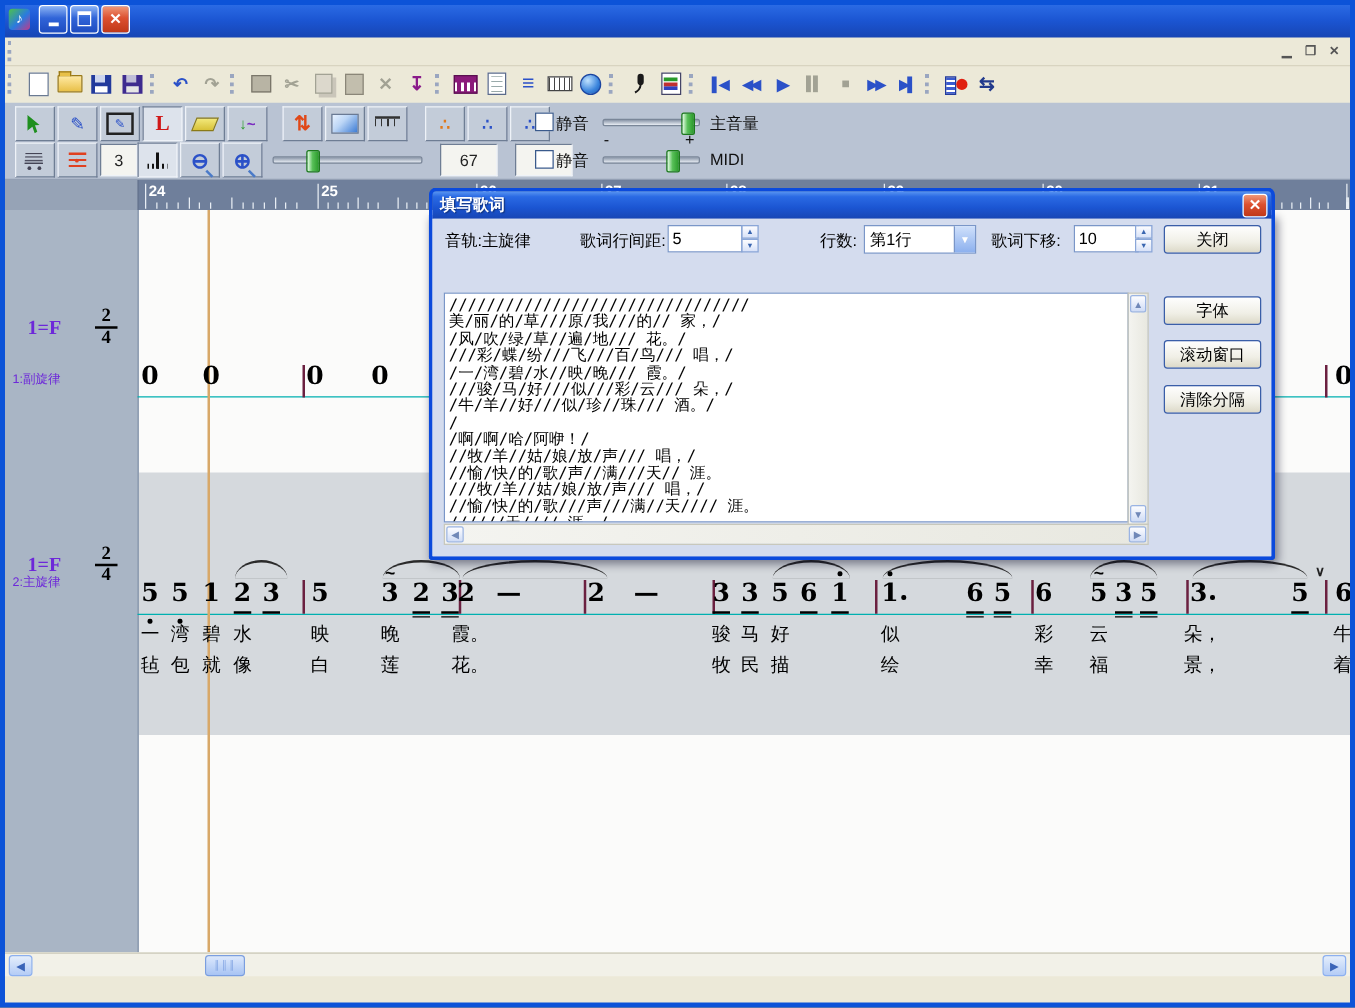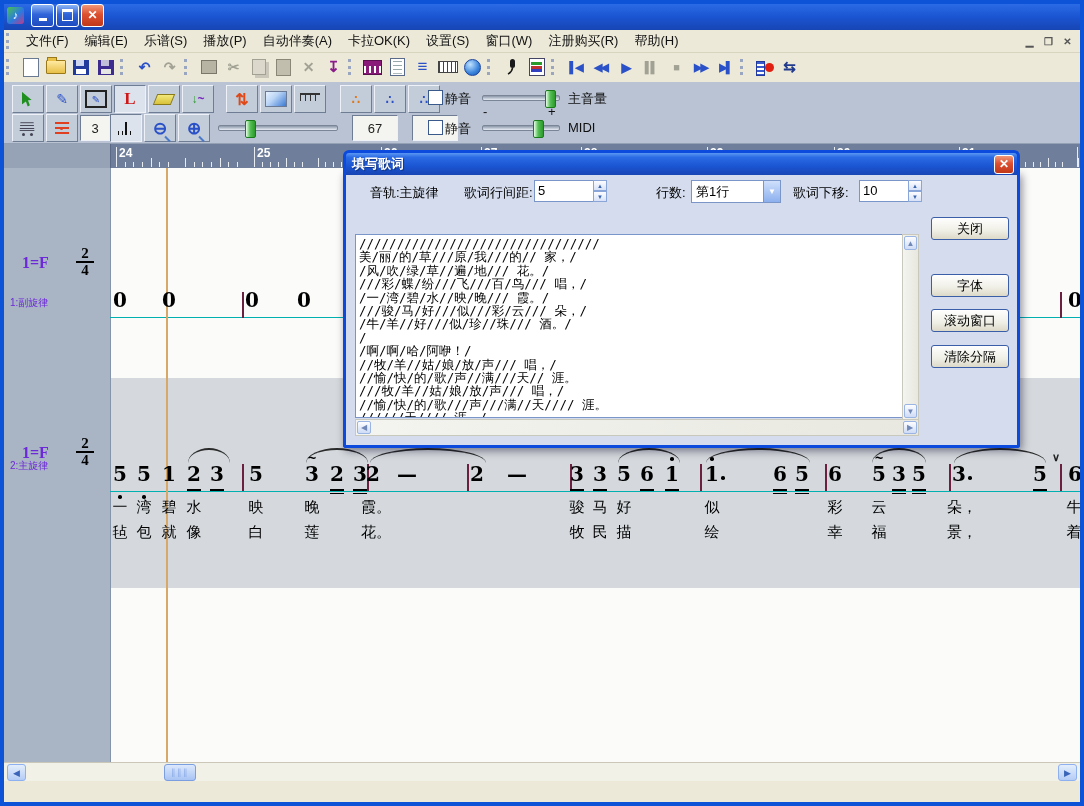--- a/index.html
+++ b/index.html
@@ -127,21 +127,21 @@
   .dlabel{position:absolute;font-size:13px;color:#000;}
   .dinput{position:absolute;background:#fff;border:1px solid #7a96c8;font-size:13px;padding:2px 3px;color:#000;}
   .spin{position:absolute;width:14px;display:flex;flex-direction:column;}
   .spin span{flex:1;border:1px solid #8aa6d8;background:linear-gradient(180deg,#fdfdff,#d8e2f8);
     display:flex;align-items:center;justify-content:center;font-size:6px;color:#3a66b0;}
   .combo{position:absolute;background:#fff;border:1px solid #7a96c8;display:flex;align-items:center;font-size:13px;}
   .combo .val{flex:1;padding-left:4px;}
   .combo .arrow{width:16px;height:100%;background:linear-gradient(180deg,#cfe0fb,#8cb0ee);border-left:1px solid #7a96c8;
     display:flex;align-items:center;justify-content:center;color:#fff;font-size:8px;}
   .xpbtn{position:absolute;width:76px;height:21px;border:1px solid #3a5ea8;border-radius:3px;
-    background:linear-gradient(180deg,#fefefe,#f0efe6 60%,#dcd9c8);display:flex;align-items:center;justify-content:center;font-size:13px;color:#000;margin-top:37px;}
+    background:linear-gradient(180deg,#fefefe,#f0efe6 60%,#dcd9c8);display:flex;align-items:center;justify-content:center;font-size:13px;color:#000;}
   #dlg-text{position:absolute;left:9px;top:62px;width:546px;height:182px;background:#fff;border:1px solid #7a96c8;overflow:hidden;}
   #dlg-text pre{margin:2px 0 0 3px;font-family:"DejaVu Sans Mono",monospace;font-size:12.5px;line-height:13.4px;color:#000;}
   .sb{position:absolute;background:linear-gradient(90deg,#f4f4f0,#e8e8e0);border:1px solid #c8c8bc;}
   .sb-btn{position:absolute;background:linear-gradient(180deg,#fdfdff,#cfdcf6);border:1px solid #9ab4e4;border-radius:2px;
     display:flex;align-items:center;justify-content:center;color:#7088b8;font-size:8px;}
   
   #hscroll{position:absolute;left:4px;top:762px;width:1076px;height:18px;background:#f2f1e8;z-index:20;border-top:1px solid #cac7b8;}
   #hthumb{position:absolute;left:160px;top:1px;width:30px;height:15px;border:1px solid #7a9ee0;border-radius:3px;
     background:linear-gradient(180deg,#dce8fc,#a8c4f4);display:flex;align-items:center;justify-content:center;color:#7a9ee0;font-size:7px;letter-spacing:1px;}
   .harrow{position:absolute;top:1px;width:17px;height:15px;border:1px solid #8cb0f0;border-radius:3px;
@@ -162,32 +162,20 @@
         <span class="wb-min"></span>
       </span>
     <span class="winbtn">
         <span class="wb-rest"></span>
       </span>
     <span class="winbtn close">✕</span>
   </div>
 
   <div id="menubar">
     <span class="grip"></span>
-    <span id="menu-items" style="display:flex;">
-        <span class="menu-item">文件(F)</span>
-        <span class="menu-item">编辑(E)</span>
-        <span class="menu-item">乐谱(S)</span>
-        <span class="menu-item">播放(P)</span>
-        <span class="menu-item">自动伴奏(A)</span>
-        <span class="menu-item">卡拉OK(K)</span>
-        <span class="menu-item">设置(S)</span>
-        <span class="menu-item">窗口(W)</span>
-        <span class="menu-item">注册购买(R)</span>
-        <span class="menu-item">帮助(H)</span>
-      </span>
     <span class="right">
       <span class="mbtn">▁</span>
       <span class="mbtn">❐</span>
       <span class="mbtn">✕</span>
     </span>
   </div>
 
   <div id="toolbar1">
     <span class="grip"></span>
     <span class="tbtn">
@@ -597,21 +585,21 @@
         <span class="lyr" style="position: absolute; left: 1070px; top: 355px;">着</span>
       </div>
     <div class="cursorline" style="left:162px;top:0;height:594px;"></div>
   </div>
 
   <div id="dialog">
     <div id="dlg-title">
       <span class="t">填写歌词</span>
       <span id="dlg-close">✕</span>
     </div>
-    <span class="dlabel" style="left:24px;top:12px;">音轨:主旋律</span>
+    <span class="dlabel" style="left:10px;top:12px;">音轨:主旋律</span>
     <span class="dlabel" style="left:118px;top:12px;">歌词行间距:</span>
     <span class="dinput" style="left:188px;top:8px;width:52px;height:16px;">5</span>
     <span class="spin" style="left:247px;top:8px;height:22px;">
       <span>▲</span>
       <span>▼</span>
     </span>
     <span class="dlabel" style="left:310px;top:12px;">行数:</span>
     <span class="combo" style="left:345px;top:8px;width:88px;height:21px;">
       <span class="val">第1行</span>
       <span class="arrow">▼</span>

